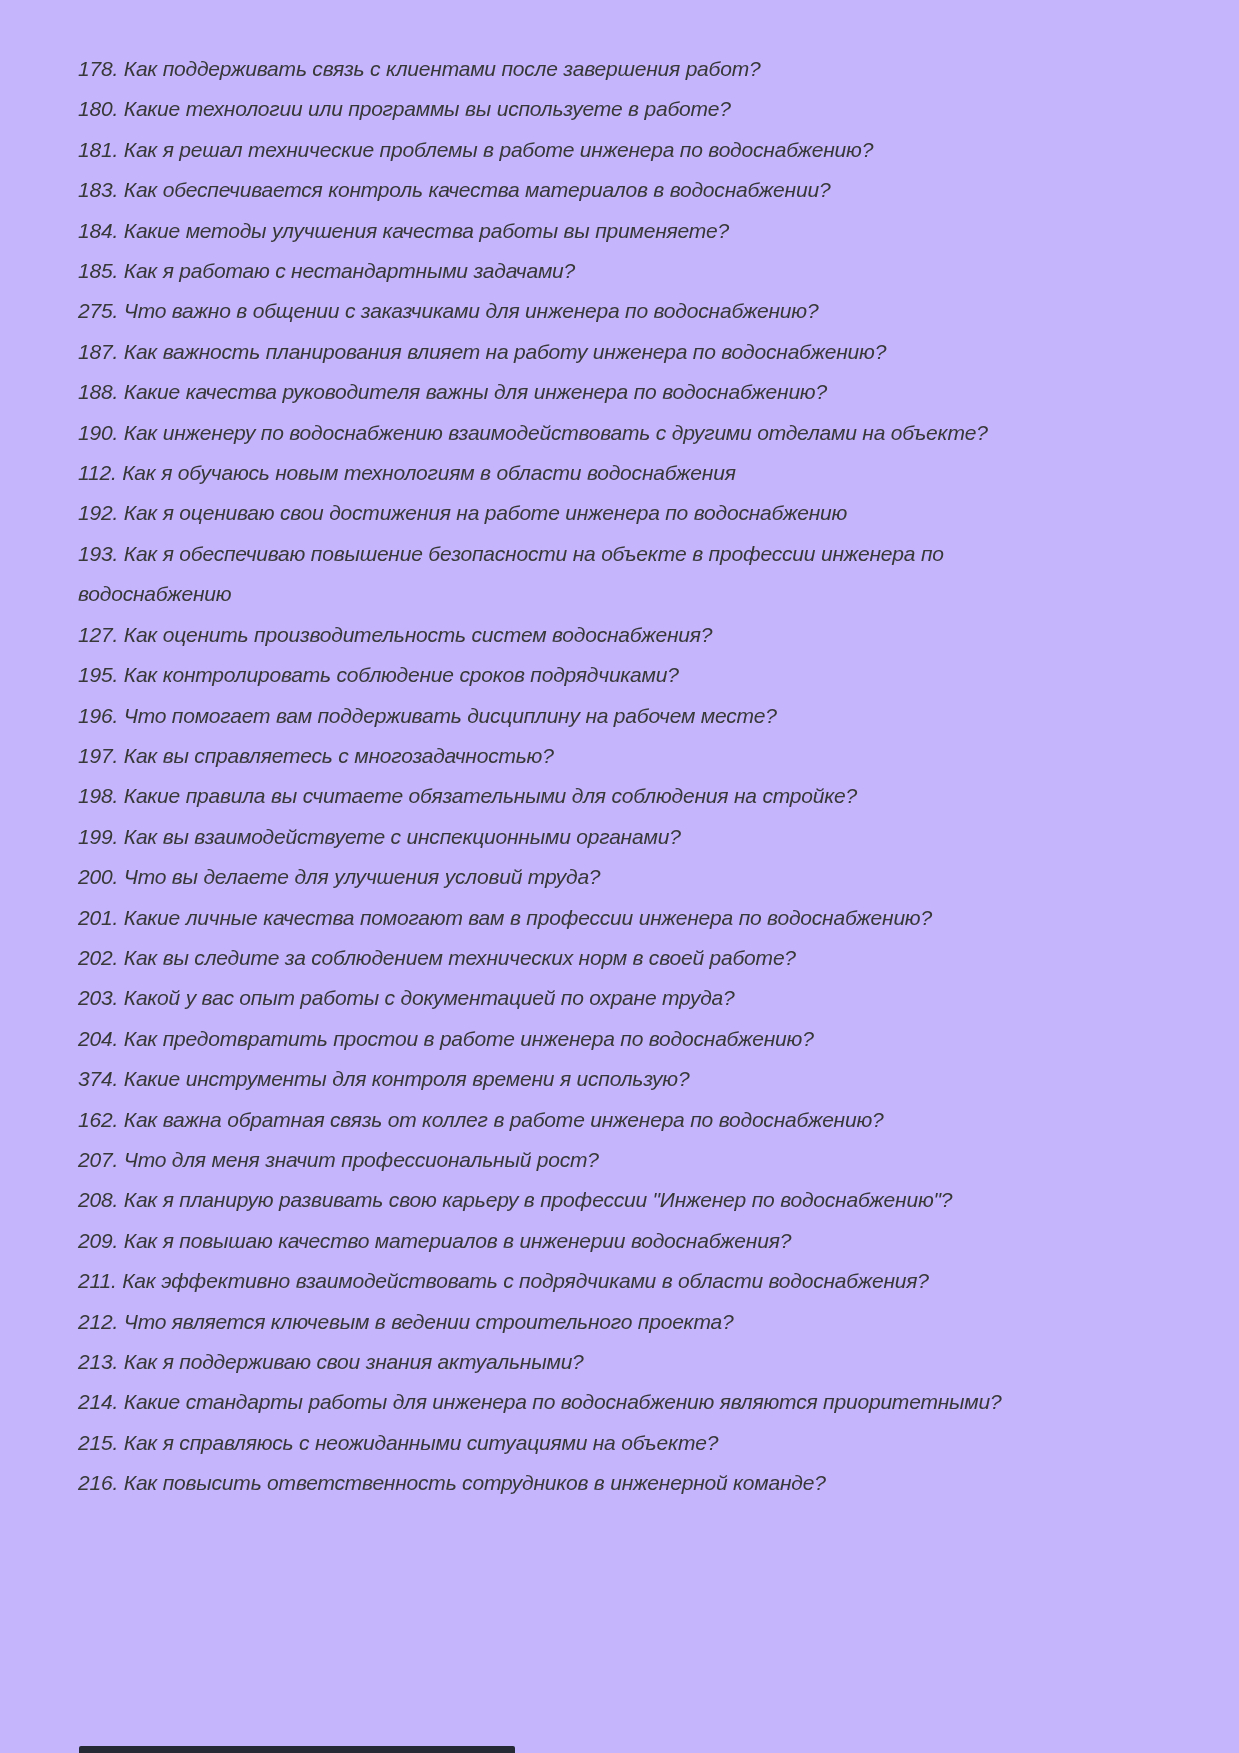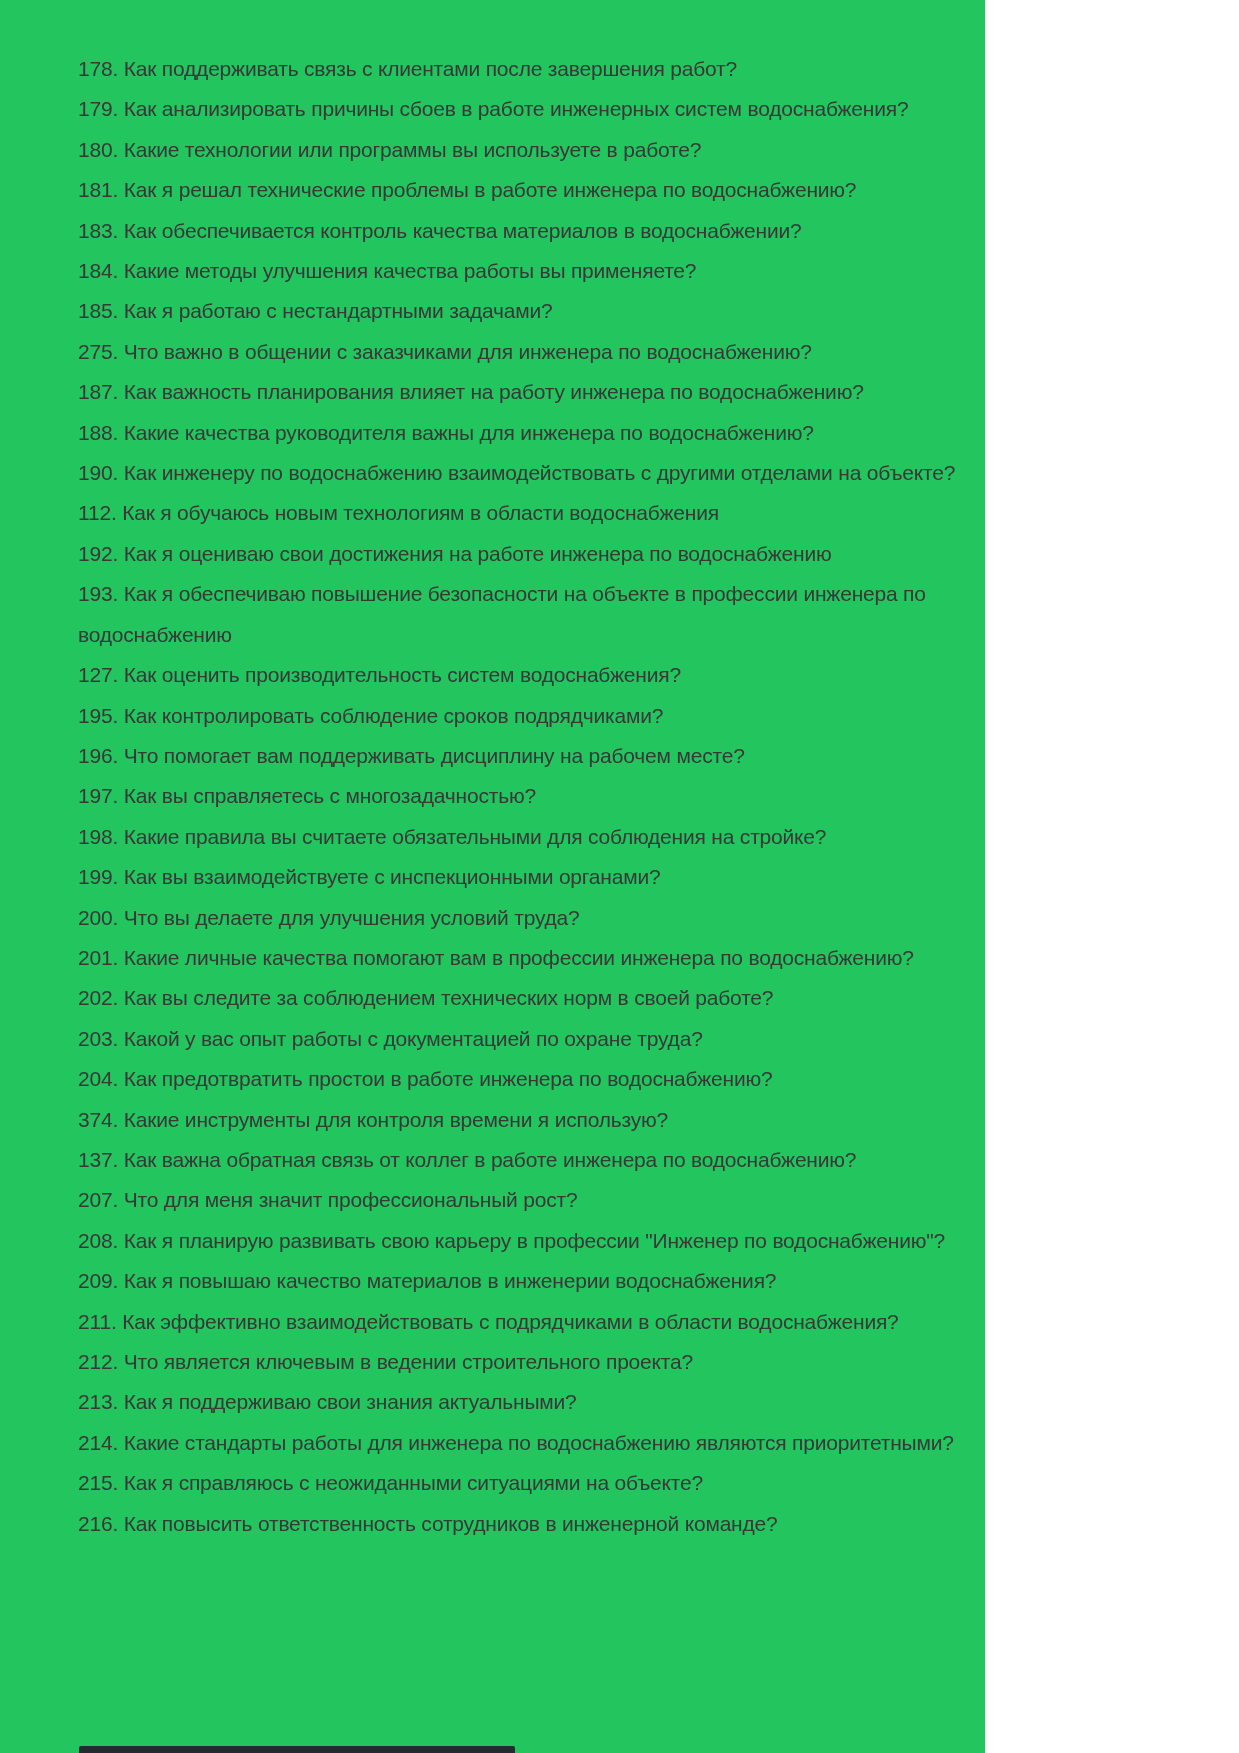--- a/index.html
+++ b/index.html
@@ -2,25 +2,26 @@
 <html><head>
 <meta charset="utf-8">
 <style>
   html, body {
     margin: 0;
     padding: 0;
     background: #ffffff;
   }
   .page {
     position: relative;
-    width: 985px;
+    width: 1239px;
     height: 1753px;
-    background: #22c55e;
+    background: #c4b5fd;
     overflow: hidden;
     font-family: "Liberation Sans", sans-serif;
+    font-style: italic;
   }
   .question-list {
     position: absolute;
     top: 49px;
     left: 78px;
     width: 1005px;
     color: #383838;
     font-size: 21px;
     line-height: 40.4px;
     letter-spacing: -0.2px;
@@ -37,21 +38,20 @@
     background: #242933;
     border-radius: 2px 2px 0 0;
   }
 </style>
 </head>
 <body>
 
 <div class="page">
   <div class="question-list" id="question-list">
       <div class="item">178. Как поддерживать связь с клиентами после завершения работ?</div>
-      <div class="item">179. Как анализировать причины сбоев в работе инженерных систем водоснабжения?</div>
       <div class="item">180. Какие технологии или программы вы используете в работе?</div>
       <div class="item">181. Как я решал технические проблемы в работе инженера по водоснабжению?</div>
       <div class="item">183. Как обеспечивается контроль качества материалов в водоснабжении?</div>
       <div class="item">184. Какие методы улучшения качества работы вы применяете?</div>
       <div class="item">185. Как я работаю с нестандартными задачами?</div>
       <div class="item">275. Что важно в общении с заказчиками для инженера по водоснабжению?</div>
       <div class="item">187. Как важность планирования влияет на работу инженера по водоснабжению?</div>
       <div class="item">188. Какие качества руководителя важны для инженера по водоснабжению?</div>
       <div class="item">190. Как инженеру по водоснабжению взаимодействовать с другими отделами на объекте?</div>
       <div class="item">112. Как я обучаюсь новым технологиям в области водоснабжения</div>
@@ -63,21 +63,21 @@
       <div class="item">196. Что помогает вам поддерживать дисциплину на рабочем месте?</div>
       <div class="item">197. Как вы справляетесь с многозадачностью?</div>
       <div class="item">198. Какие правила вы считаете обязательными для соблюдения на стройке?</div>
       <div class="item">199. Как вы взаимодействуете с инспекционными органами?</div>
       <div class="item">200. Что вы делаете для улучшения условий труда?</div>
       <div class="item">201. Какие личные качества помогают вам в профессии инженера по водоснабжению?</div>
       <div class="item">202. Как вы следите за соблюдением технических норм в своей работе?</div>
       <div class="item">203. Какой у вас опыт работы с документацией по охране труда?</div>
       <div class="item">204. Как предотвратить простои в работе инженера по водоснабжению?</div>
       <div class="item">374. Какие инструменты для контроля времени я использую?</div>
-      <div class="item">137. Как важна обратная связь от коллег в работе инженера по водоснабжению?</div>
+      <div class="item">162. Как важна обратная связь от коллег в работе инженера по водоснабжению?</div>
       <div class="item">207. Что для меня значит профессиональный рост?</div>
       <div class="item">208. Как я планирую развивать свою карьеру в профессии "Инженер по водоснабжению"?</div>
       <div class="item">209. Как я повышаю качество материалов в инженерии водоснабжения?</div>
       <div class="item">211. Как эффективно взаимодействовать с подрядчиками в области водоснабжения?</div>
       <div class="item">212. Что является ключевым в ведении строительного проекта?</div>
       <div class="item">213. Как я поддерживаю свои знания актуальными?</div>
       <div class="item">214. Какие стандарты работы для инженера по водоснабжению являются приоритетными?</div>
       <div class="item">215. Как я справляюсь с неожиданными ситуациями на объекте?</div>
       <div class="item">216. Как повысить ответственность сотрудников в инженерной команде?</div>
     </div>

